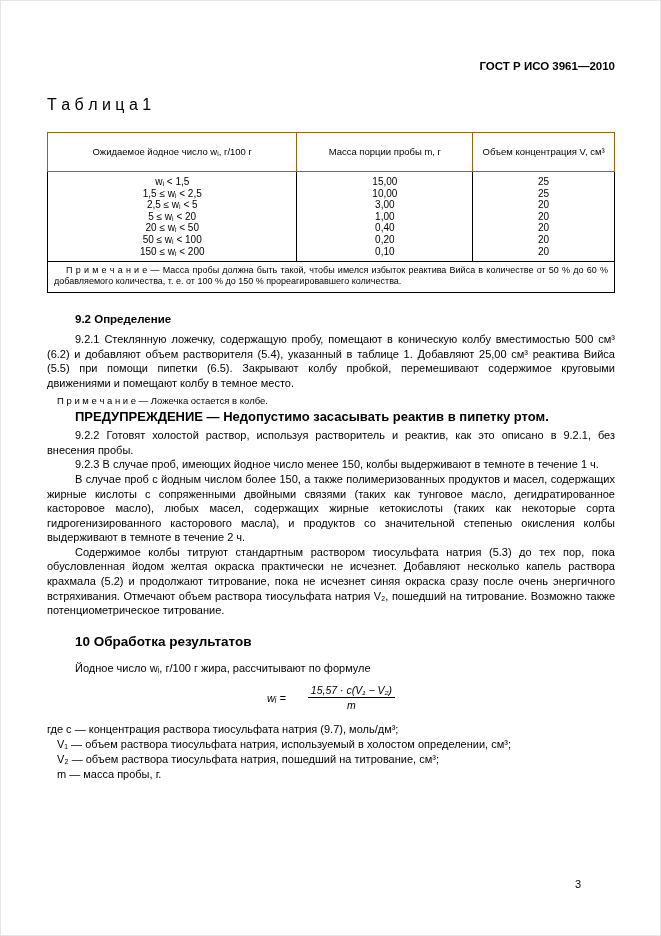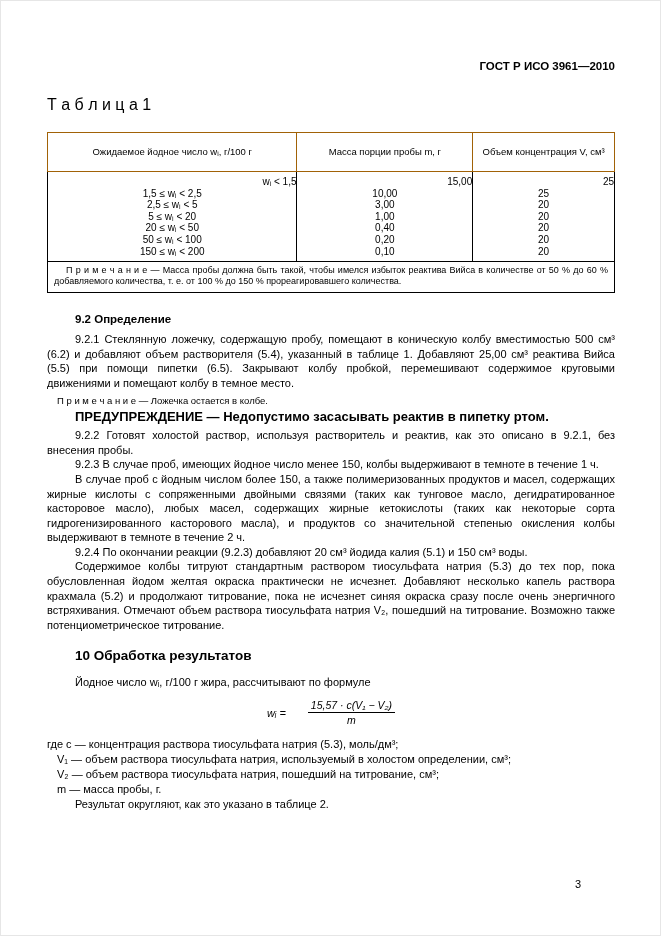--- a/index.html
+++ b/index.html
@@ -27,21 +27,21 @@
   }
   .t1 th {
     border: 1px solid #a16207; font-weight: normal;
     font-size: 9.5px; line-height: 11.5px;
     padding: 4px 6px; text-align: center; vertical-align: middle; height: 30px;
   }
   .t1 td.c {
     border-left: 1px solid #000; border-right: 1px solid #000;
     font-size: 10px; line-height: 11.6px; text-align: center; padding: 0;
   }
-  .t1 tr.first td { padding-top: 4px; text-align: right; }
+  .t1 tr.first td { padding-top: 4px; }
   .t1 tr.last td { padding-bottom: 4px; }
   .t1 td.tnote {
     border: 1px solid #000;
     font-size: 9px; line-height: 11px;
     padding: 3px 6px 5px 6px; text-align: justify; text-indent: 12px;
   }
 
   .h2 { font-size: 11.5px; font-weight: bold; text-indent: 28px; margin: 0 0 7px 0; }
   .h1 { font-size: 13.5px; font-weight: bold; text-indent: 28px; margin: 16px 0 12px 0; }
 
@@ -139,39 +139,37 @@
   </table>
 
   <div class="h2">9.2 Определение</div>
 
   <p class="para">9.2.1 Стеклянную ложечку, содержащую пробу, помещают в коническую колбу вместимостью 500 см³ (6.2) и добавляют объем растворителя (5.4), указанный в таблице 1. Добавляют 25,00 см³ реактива Вийса (5.5) при помощи пипетки (6.5). Закрывают колбу пробкой, перемешивают содержимое круговыми движениями и помещают колбу в темное место.</p>
   <p class="note-s">П р и м е ч а н и е — Ложечка остается в колбе.</p>
   <p class="warning">ПРЕДУПРЕЖДЕНИЕ — Недопустимо засасывать реактив в пипетку ртом.</p>
   <p class="para">9.2.2 Готовят холостой раствор, используя растворитель и реактив, как это описано в 9.2.1, без внесения пробы.</p>
   <p class="para">9.2.3 В случае проб, имеющих йодное число менее 150, колбы выдерживают в темноте в течение 1 ч.</p>
   <p class="para">В случае проб с йодным числом более 150, а также полимеризованных продуктов и масел, содержащих жирные кислоты с сопряженными двойными связями (таких как тунговое масло, дегидратированное касторовое масло), любых масел, содержащих жирные кетокислоты (таких как некоторые сорта гидрогенизированного касторового масла), и продуктов со значительной степенью окисления колбы выдерживают в темноте в течение 2 ч.</p>
-  <p class="para">9.2.4 По окончании реакции (9.2.3) добавляют 20 см³ йодида калия (5.1) и 150 см³ воды.</p>
   <p class="para">Содержимое колбы титруют стандартным раствором тиосульфата натрия (5.3) до тех пор, пока обусловленная йодом желтая окраска практически не исчезнет. Добавляют несколько капель раствора крахмала (5.2) и продолжают титрование, пока не исчезнет синяя окраска сразу после очень энергичного встряхивания. Отмечают объем раствора тиосульфата натрия V₂, пошедший на титрование. Возможно также потенциометрическое титрование.</p>
 
   <div class="h1">10 Обработка результатов</div>
 
   <p class="para">Йодное число wᵢ, г/100 г жира, рассчитывают по формуле</p>
 
   <div class="formula">
     <span>wᵢ =</span>
     <span class="frac">
       <span class="num">15,57 · c(V₁ − V₂)</span>
       <span class="den">m</span>
     </span>
   </div>
 
   <div class="where">
-    <p>где c — концентрация раствора тиосульфата натрия (5.3), моль/дм³;</p>
+    <p>где c — концентрация раствора тиосульфата натрия (9.7), моль/дм³;</p>
     <p class="cont">V₁ — объем раствора тиосульфата натрия, используемый в холостом определении, см³;</p>
     <p class="cont">V₂ — объем раствора тиосульфата натрия, пошедший на титрование, см³;</p>
     <p class="cont">m — масса пробы, г.</p>
   </div>
 
-  <p class="para">Результат округляют, как это указано в таблице 2.</p>
 
   <div class="page-number">3</div>
 
 </div>
 
 </body></html>

